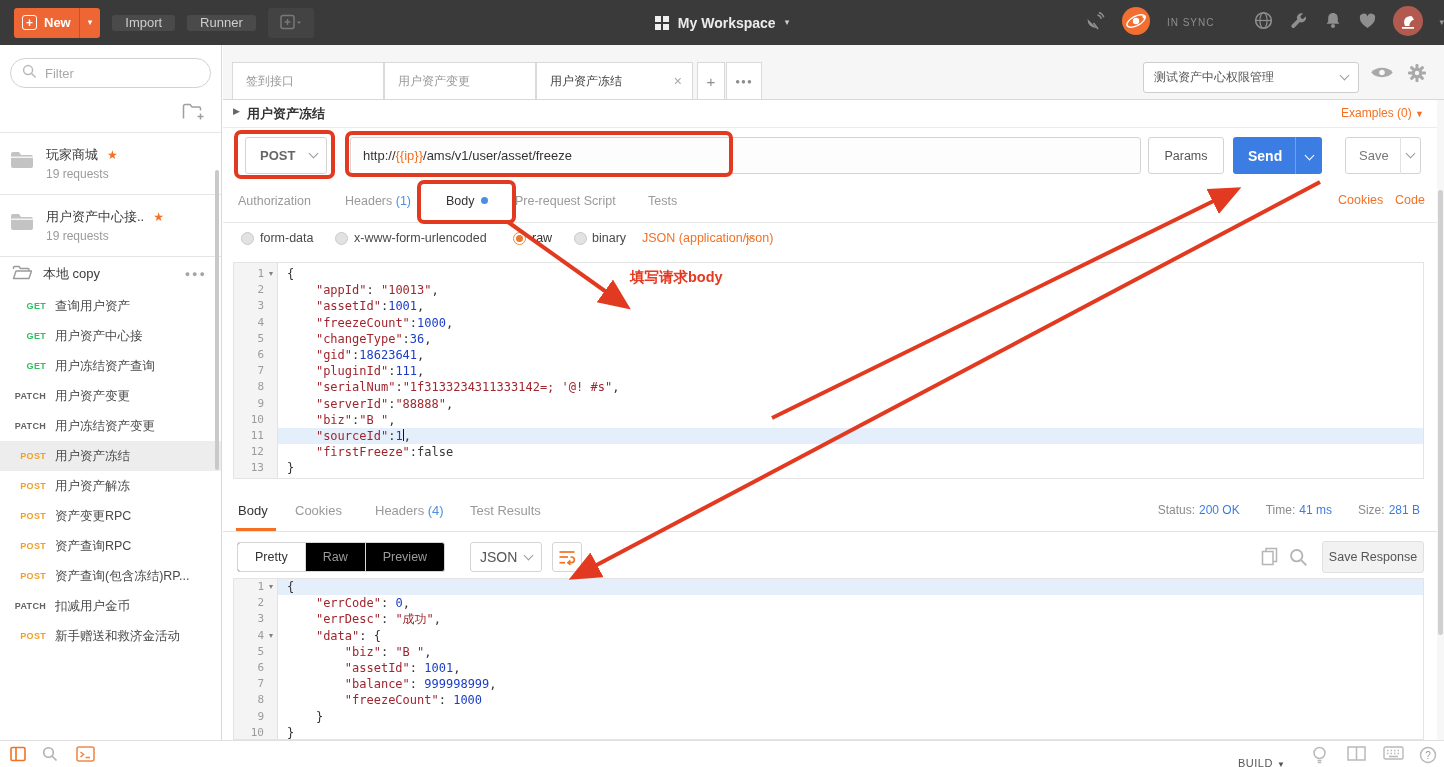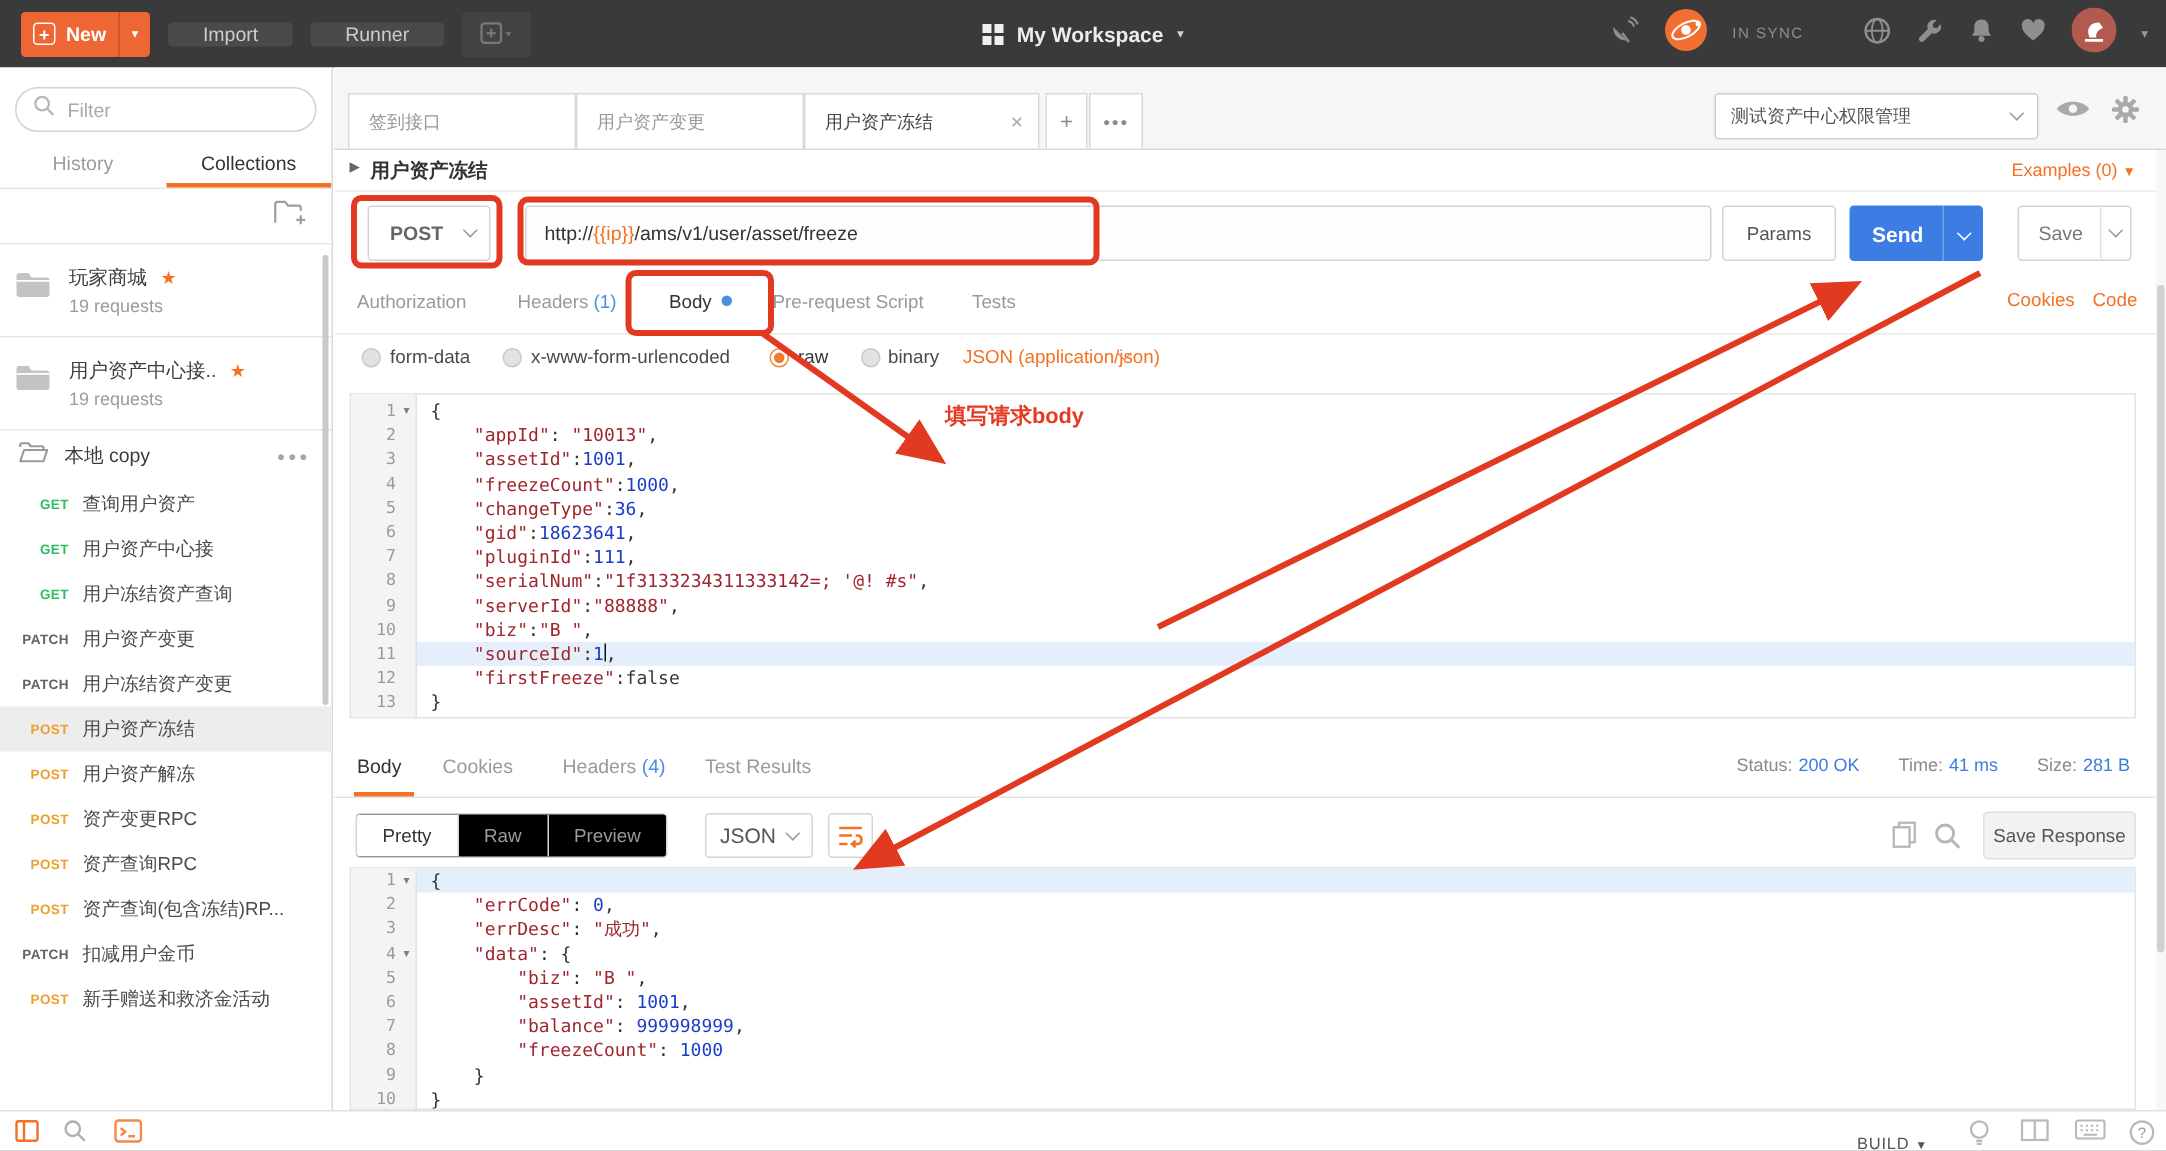--- a/index.html
+++ b/index.html
@@ -6,29 +6,29 @@
   body { background:#888; font-family:"Liberation Sans","DejaVu Sans",sans-serif; }
   .app { position:relative; width:1444px; height:767px; background:#fff; overflow:hidden; }
 
   
   .topbar { position:absolute; left:0; top:0; width:1444px; height:45px; background:#3a3a3a; display:flex; align-items:center; }
   .tb-left { display:flex; align-items:center; gap:12px; padding-left:14px; }
   .btn-new { display:flex; align-items:center; height:30px; background:#ee6633; border-radius:3px; color:#fff; font-size:13px; font-weight:bold; padding:0 8px 0 8px; cursor:pointer; }
   .plus-box { display:inline-flex; align-items:center; justify-content:center; width:15px; height:15px; border:1.5px solid #fff; border-radius:3px; font-size:12px; font-weight:bold; margin-right:7px; line-height:1; }
   .nb-sep { width:1px; height:30px; background:rgba(0,0,0,.18); margin:0 8px; }
   .caret { font-size:9px; line-height:1; }
-  .btn-dark { display:flex; align-items:center; height:16px; background:#4a4a4a; border-radius:3px; color:#cdcdcd; font-size:13px; padding:0 23px; cursor:pointer; }
+  .btn-dark { display:flex; align-items:center; height:16px; background:#4a4a4a; border-radius:3px; color:#cdcdcd; font-size:13px; padding:0 13px; cursor:pointer; }
   .btn-builder { display:flex; align-items:center; justify-content:center; height:30px; width:46px; background:#434343; border-radius:3px; }
   .tb-center { position:absolute; left:0; right:0; top:0; height:45px; display:flex; align-items:center; justify-content:center; gap:9px; pointer-events:none; }
   .tb-center > * { pointer-events:auto; }
   .grid-ic { display:grid; grid-template-columns:6px 6px; grid-template-rows:6px 6px; gap:2px; }
   .grid-ic i { background:#f0f0f0; }
   .ws-label { color:#ececec; font-size:14px; font-weight:bold; }
   .ws-caret { color:#cfcfcf; font-size:9px; }
-  .tb-right { position:absolute; right:0; top:0; height:45px; display:flex; align-items:center; gap:16px; padding-right:12px; }
+  .tb-right { position:absolute; right:0; top:0; height:45px; display:flex; align-items:center; gap:16px; }
   .insync { color:#8d8d8d; font-size:10px; letter-spacing:1px; margin-right:24px; }
   .av-caret { color:#9a9a9a; font-size:9px; }
 
   
   .sidebar { position:absolute; left:0; top:45px; width:222px; height:695px; background:#fff; border-right:1px solid #d8d8d8; overflow:hidden; }
   .filter { margin:13px 10px 8px 10px; height:30px; border:1px solid #d2d2d2; border-radius:15px; display:flex; align-items:center; padding-left:11px; gap:8px; }
   .filter input { border:none; outline:none; width:140px; font-size:13px; color:#555; background:transparent; font-family:inherit; }
   .filter input::placeholder { color:#a9a9a9; }
   .sb-tabs { display:flex; height:30px; border-bottom:1px solid #e3e3e3; }
   .sb-tab { flex:1; text-align:center; font-size:13px; color:#9b9b9b; line-height:26px; cursor:pointer; }
@@ -217,24 +217,20 @@
   </div>
 
   <div class="sidebar">
     <div class="filter">
       <span><svg width="15" height="15" viewBox="0 0 16 16">
             <circle cx="6.5" cy="6.5" r="4.8" fill="none" stroke="#b9b9b9" stroke-width="1.6"></circle>
             <path d="M10.2 10.2 L14.5 14.5" stroke="#b9b9b9" stroke-width="1.6"></path>
           </svg></span>
       <input placeholder="Filter" style="">
     </div>
-    <div class="sb-tabs">
-      <div class="sb-tab">History</div>
-      <div class="sb-tab active">Collections</div>
-    </div>
     <div class="sb-newfolder">
       <span><svg width="23" height="18" viewBox="0 0 23 18">
             <path d="M1.5 15.5 V3 a1.5 1.5 0 0 1 1.5 -1.5 h5 l2 2.5 h7 a1.5 1.5 0 0 1 1.5 1.5 v2" fill="none" stroke="#9f9f9f" stroke-width="1.5"></path>
             <path d="M18.5 10.5 v6 M15.5 13.5 h6" stroke="#9f9f9f" stroke-width="1.5"></path>
           </svg></span>
     </div>
 
     <div class="coll-card">
       <span class="cfold"><svg width="24" height="18" viewBox="0 0 24 18">
             <path d="M1 3 a2 2 0 0 1 2 -2 h6 l2 3 h10 a2 2 0 0 1 2 2 v9 a2 2 0 0 1 -2 2 h-18 a2 2 0 0 1 -2 -2 z" fill="#c3c3c3"></path>

